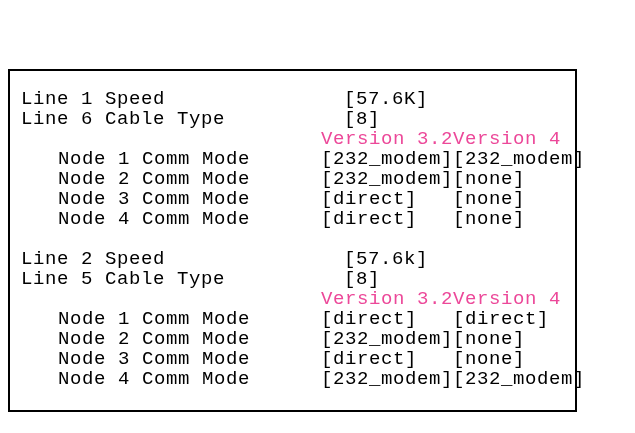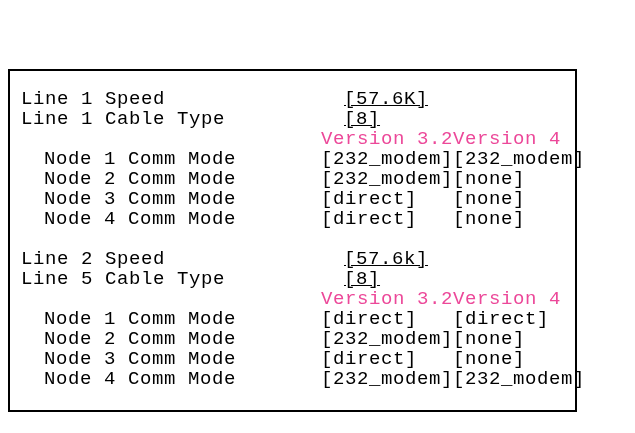--- a/index.html
+++ b/index.html
@@ -50,40 +50,40 @@
     height: 20px;
     line-height: 20px;
     font-size: 19px;
     color: #000000;
     white-space: pre;
     letter-spacing: 0.6px;
   }
 
   
   .col-label      { left: 11px; }
-  .col-label-ind  { left: 34px; }   
-  .col-scalar     { left: 334px; text-decoration: underline; }  
+  .col-label-ind  { left: 48px; }   
+  .col-scalar     { left: 334px; }  
   .col-v32        { left: 311px; }  
   .col-v4         { left: 443px; }  
 
   .hdr { color: #ec4899; }
 </style>
 </head>
 <body>
 
 <div id="config-panel">
   <div class="panel-inner">
 
     <div class="row" style="top:18px;">
       <span class="cell col-label">Line 1 Speed</span>
       <span class="cell col-scalar">[57.6K]</span>
     </div>
 
     <div class="row" style="top:38px;">
-      <span class="cell col-label">Line 1 Cable Type</span>
+      <span class="cell col-label">Line 6 Cable Type</span>
       <span class="cell col-scalar">[8]</span>
     </div>
 
     <div class="row" style="top:58px;">
       <span class="cell col-v32 hdr">Version 3.2</span>
       <span class="cell col-v4 hdr">Version 4</span>
     </div>
 
     <div class="row" style="top:78px;">
       <span class="cell col-label-ind">Node 1 Comm Mode</span>

